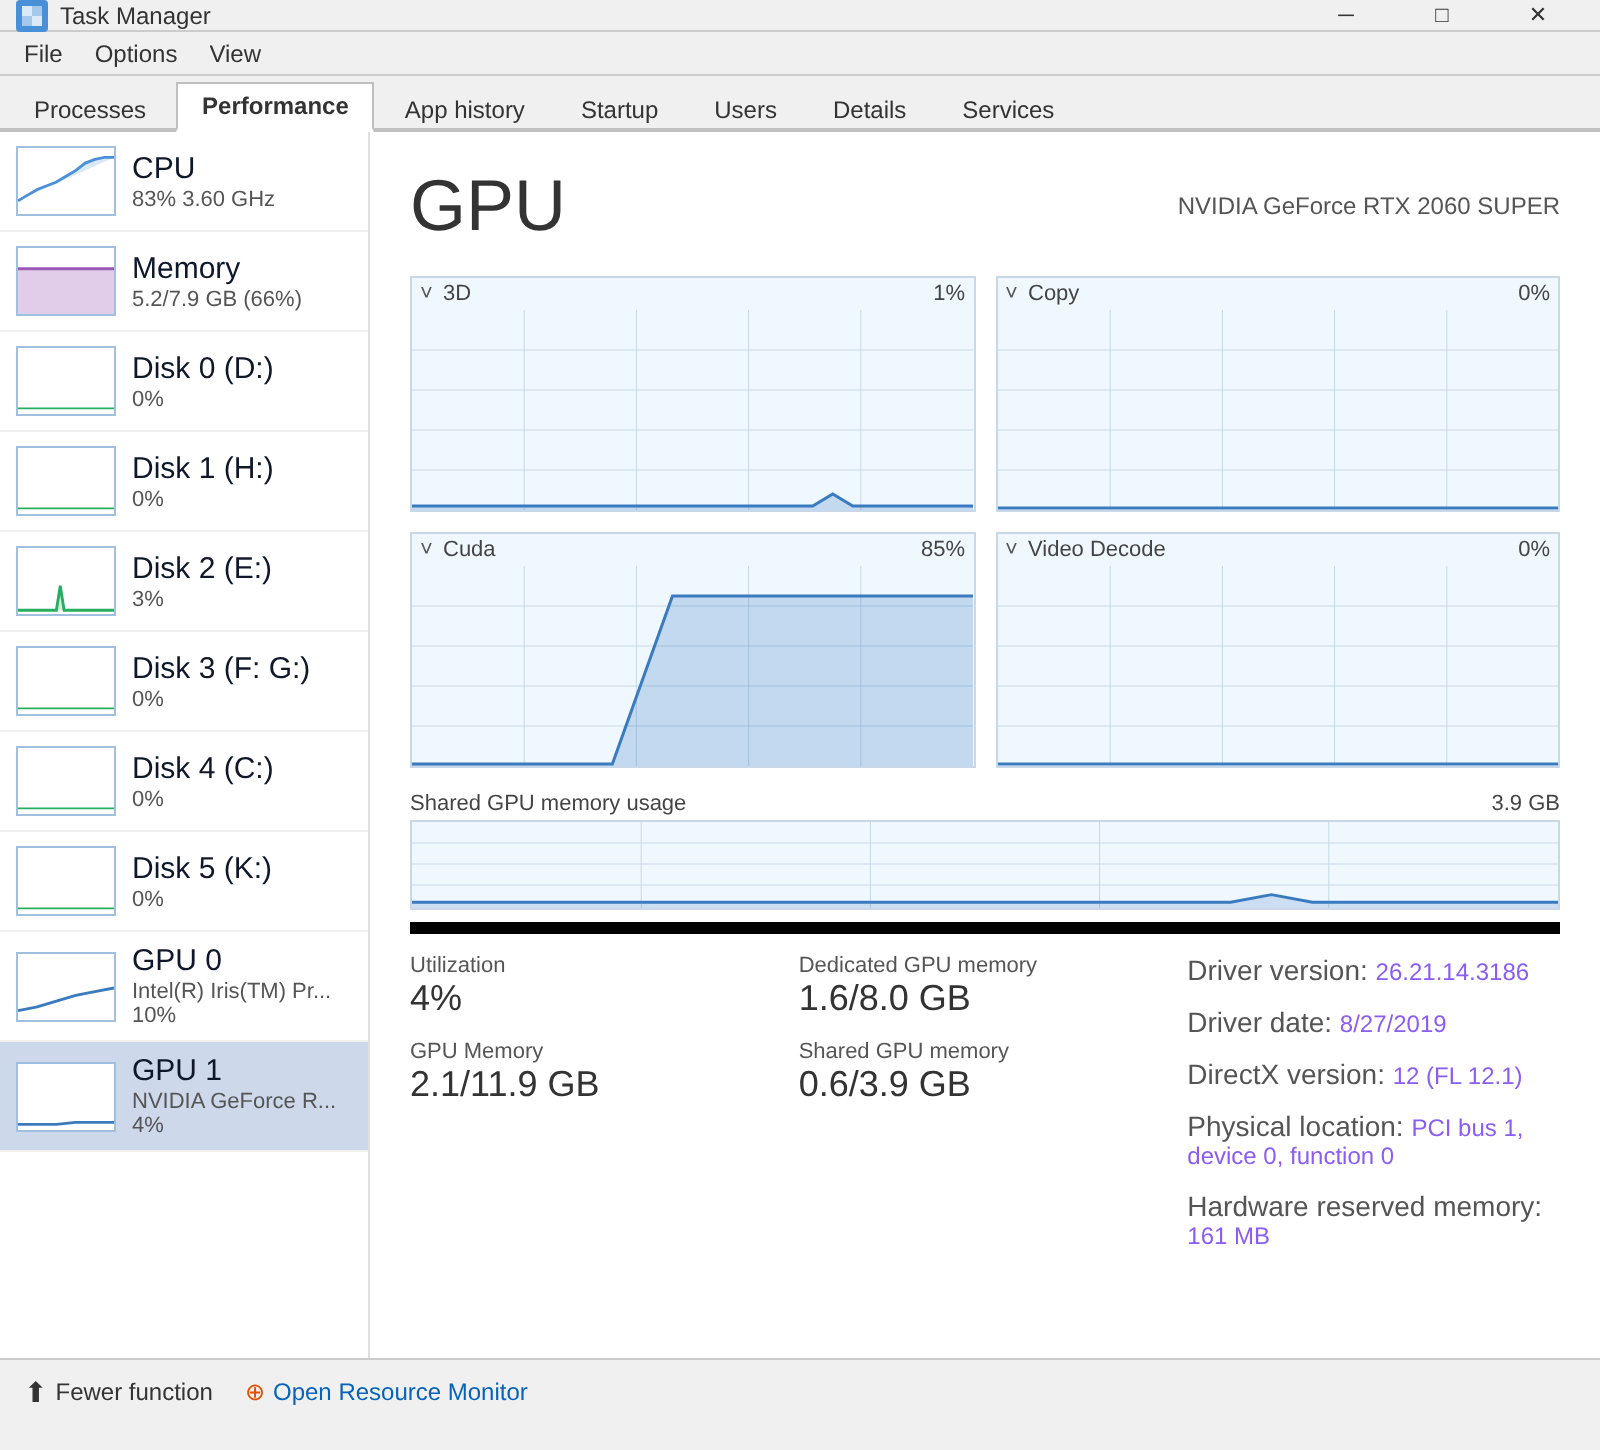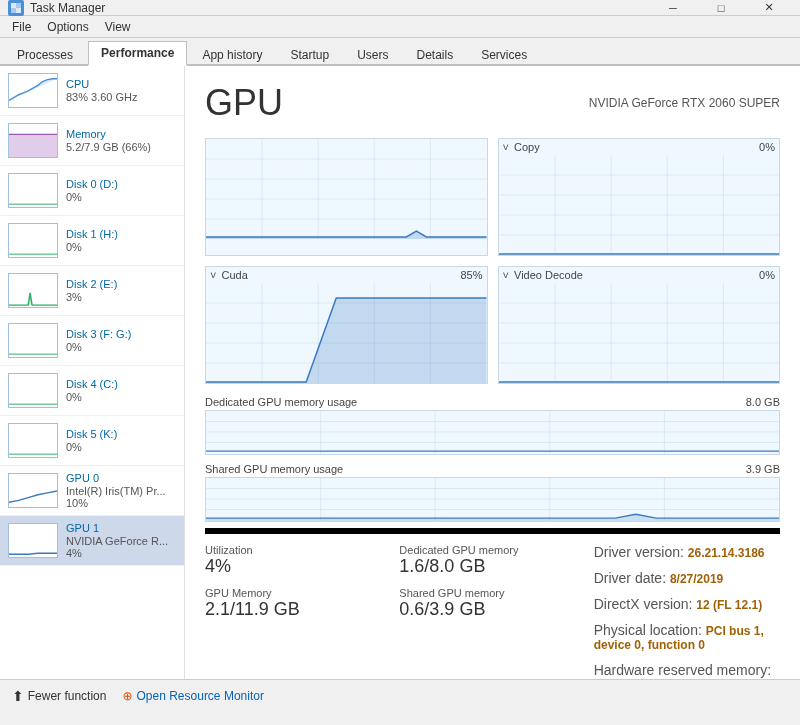--- a/index.html
+++ b/index.html
@@ -82,21 +82,21 @@
       width: 50px;
       height: 35px;
       border: 1px solid #a0c0e0;
       margin-right: 8px;
       position: relative;
       overflow: hidden;
       background: white;
       flex-shrink: 0;
     }
     .sidebar-info { flex: 1; }
-    .sidebar-name { font-size: 11px; color: #0369a1; font-weight: 500; }
+    .sidebar-name { font-size: 15px; color: #0f172a; font-weight: 500; }
     .sidebar-sub { font-size: 11px; color: #555; margin-top: 1px; }
     .sidebar-pct { font-size: 11px; color: #555; }
 
     
     .mini-svg { width: 100%; height: 100%; }
 
     .detail-panel {
       flex: 1;
       padding: 16px 20px;
       overflow-y: auto;
@@ -166,21 +166,21 @@
       border-top: 6px solid #000000;
     }
     .stat-col {}
     .stat-item { margin-bottom: 10px; }
     .stat-label { font-size: 11px; color: #555; }
     .stat-value { font-size: 18px; font-weight: 300; color: #333; }
     .stat-value-sm { font-size: 13px; color: #333; }
 
     .stat-right { text-align: left; }
     .stat-right .stat-label { color: #555; font-size: 14px; }
-    .stat-right .stat-value-sm { font-size: 12px; color: #a16207; font-weight: bold; }
+    .stat-right .stat-value-sm { font-size: 12px; color: #8b5cf6; }
 
     .bottom-bar {
       height: 32px;
       background: #f0f0f0;
       border-top: 1px solid #ccc;
       display: flex;
       align-items: center;
       padding: 0 12px;
       gap: 16px;
     }
@@ -383,20 +383,24 @@
   <div class="detail-panel">
 
     <div class="detail-header">
       <div class="detail-title">GPU</div>
       <div class="detail-subtitle">NVIDIA GeForce RTX 2060 SUPER</div>
     </div>
 
     <div class="charts-grid">
 
       <div class="chart-box">
+        <div class="chart-label-row">
+          <span><span class="chevron">˅</span> 3D</span>
+          <span>1%</span>
+        </div>
         <div class="chart-area">
           <svg class="chart-svg" viewBox="0 0 280 100" preserveAspectRatio="none">
 
             <line x1="0" y1="20" x2="280" y2="20" class="chart-grid-line"></line>
             <line x1="0" y1="40" x2="280" y2="40" class="chart-grid-line"></line>
             <line x1="0" y1="60" x2="280" y2="60" class="chart-grid-line"></line>
             <line x1="0" y1="80" x2="280" y2="80" class="chart-grid-line"></line>
             <line x1="56" y1="0" x2="56" y2="100" class="chart-grid-line"></line>
             <line x1="112" y1="0" x2="112" y2="100" class="chart-grid-line"></line>
             <line x1="168" y1="0" x2="168" y2="100" class="chart-grid-line"></line>
@@ -465,38 +469,20 @@
             <line x1="112" y1="0" x2="112" y2="100" class="chart-grid-line"></line>
             <line x1="168" y1="0" x2="168" y2="100" class="chart-grid-line"></line>
             <line x1="224" y1="0" x2="224" y2="100" class="chart-grid-line"></line>
             <polyline points="0,99 280,99" class="chart-line"></polyline>
           </svg>
         </div>
       </div>
 
     </div>
 
-    <div class="dedicated-memory-section">
-      <div class="section-label-row">
-        <span>Dedicated GPU memory usage</span>
-        <span>8.0 GB</span>
-      </div>
-      <div class="section-chart">
-        <svg class="chart-svg" viewBox="0 0 560 45" preserveAspectRatio="none">
-          <line x1="0" y1="11" x2="560" y2="11" class="chart-grid-line"></line>
-          <line x1="0" y1="22" x2="560" y2="22" class="chart-grid-line"></line>
-          <line x1="0" y1="33" x2="560" y2="33" class="chart-grid-line"></line>
-          <line x1="112" y1="0" x2="112" y2="45" class="chart-grid-line"></line>
-          <line x1="224" y1="0" x2="224" y2="45" class="chart-grid-line"></line>
-          <line x1="336" y1="0" x2="336" y2="45" class="chart-grid-line"></line>
-          <line x1="448" y1="0" x2="448" y2="45" class="chart-grid-line"></line>
-          <polyline points="0,42 560,42" class="chart-line"></polyline>
-        </svg>
-      </div>
-    </div>
 
     <div class="dedicated-memory-section">
       <div class="section-label-row">
         <span>Shared GPU memory usage</span>
         <span>3.9 GB</span>
       </div>
       <div class="section-chart">
         <svg class="chart-svg" viewBox="0 0 560 45" preserveAspectRatio="none">
           <line x1="0" y1="11" x2="560" y2="11" class="chart-grid-line"></line>
           <line x1="0" y1="22" x2="560" y2="22" class="chart-grid-line"></line>

